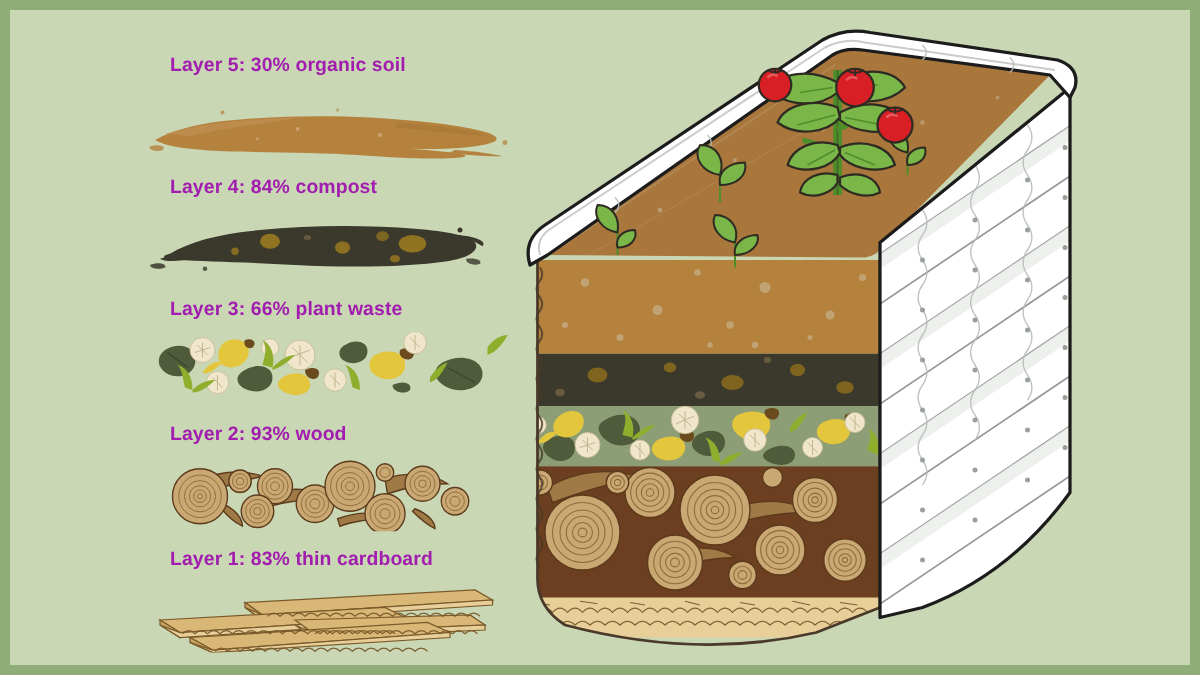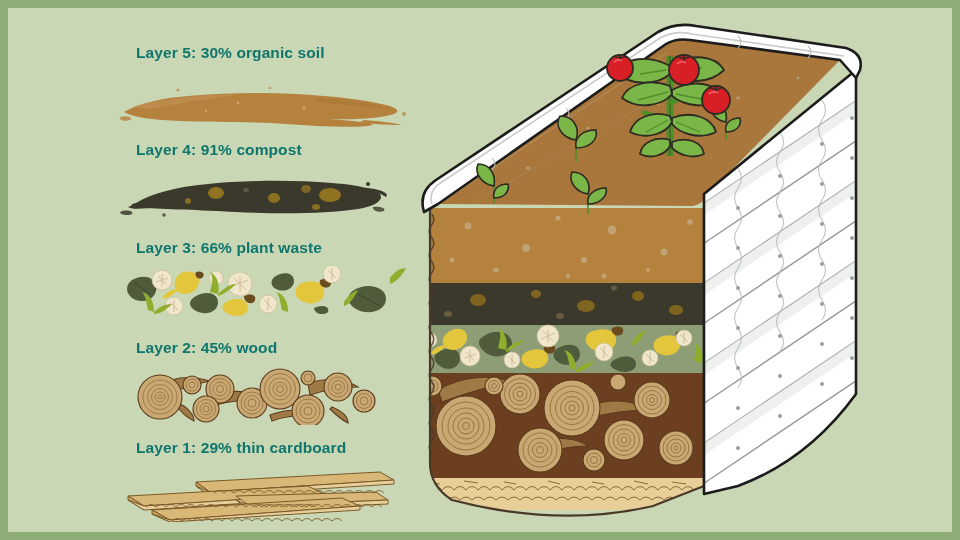--- a/index.html
+++ b/index.html
@@ -12,21 +12,21 @@
     position:relative;width:960px;height:540px;
     background:#c9d7b4;
     border:8px solid #8fae77;
     box-sizing:border-box;
   }
   
   .legend{position:absolute;left:0;top:0;width:430px;height:100%;}
   .legend-row{position:absolute;left:0;width:430px;}
   .legend-label{
     position:absolute;left:128px;
-    font-size:15.5px;font-weight:bold;color:#0f766e;
+    font-size:15.5px;font-weight:bold;color:#a21caf;
     letter-spacing:.1px;white-space:nowrap;
   }
   .swatch{position:absolute;left:110px;width:290px;}
   
   .bed{position:absolute;left:400px;top:0;width:560px;height:540px;}
   svg{display:block;}
 </style>
 </head>
 <body>
 
@@ -51,21 +51,21 @@
             <circle cx="286" cy="38" r="2" fill="#b5823e" opacity=".7"></circle>
             <circle cx="120" cy="27" r="1.5" fill="#d8b285" opacity=".7"></circle>
             <circle cx="186" cy="32" r="1.8" fill="#d8b285" opacity=".6"></circle>
             <circle cx="88" cy="35" r="1.2" fill="#d8b285" opacity=".6"></circle>
           </g>
         </svg>
       </div>
     </div>
 
     <div class="legend-row">
-      <div class="legend-label" style="top:133px">Layer 4:  91% compost</div>
+      <div class="legend-label" style="top:133px">Layer 4:  84% compost</div>
       <div class="swatch" style="top:163px;height:50px">
         <svg width="290" height="50" viewBox="0 0 290 50">
           <g>
             <path d="M18 32 C34 22 58 16 90 13 C130 9 176 9 214 12 C240 14 258 18 262 23
                      C266 29 258 35 240 38 C206 43 160 43 118 41 C82 39 46 38 24 37
                      C12 36 10 34 18 32 Z" fill="#3b382c"></path>
             <path d="M10 36 C18 33 30 33 40 35 C28 38 14 39 10 36 Z" fill="#3b382c"></path>
             <path d="M248 17 C262 18 272 22 268 26 C262 22 254 19 246 18 Z" fill="#3b382c"></path>
             <path d="M2 41 C8 38 16 40 14 43 C10 45 2 44 2 41 Z" fill="#3b382c" opacity=".85"></path>
             <path d="M255 36 C262 35 268 37 266 40 C262 42 254 40 255 36 Z" fill="#3b382c" opacity=".8"></path>
@@ -135,21 +135,21 @@
               <path d="M226 36 C230 30 234 26 240 24 C236 32 232 38 226 40 Z"></path>
               <path d="M272 12 C276 6 282 2 288 2 C284 10 278 16 272 18 Z"></path>
             </g>
             <path d="M196 42 C204 38 212 40 210 46 C206 50 196 48 196 42 Z" fill="#4f5b3a"></path>
           </g>
         </svg>
       </div>
     </div>
 
     <div class="legend-row">
-      <div class="legend-label" style="top:331px">Layer 2:  45% wood</div>
+      <div class="legend-label" style="top:331px">Layer 2:  93% wood</div>
       <div class="swatch" style="top:355px;height:62px">
         <svg width="290" height="62" viewBox="0 0 290 62">
           <defs>
             <g id="ring-sm">
               <circle r="1" fill="none"></circle>
             </g>
           </defs>
           <g stroke="#5b3b1c" stroke-width="1.1" fill="#c9a873">
 
             <path d="M36 24 C54 14 74 12 92 18 C74 22 56 28 40 34 Z" fill="#a07a46"></path>
@@ -199,21 +199,21 @@
               <circle cx="220" cy="24" r="6.5"></circle>
               <circle cx="220" cy="24" r="3"></circle>
             <circle cx="246" cy="38" r="7.5"></circle>
               <circle cx="246" cy="38" r="4"></circle>
           </g>
         </svg>
       </div>
     </div>
 
     <div class="legend-row">
-      <div class="legend-label" style="top:431px">Layer 1:  29% thin cardboard</div>
+      <div class="legend-label" style="top:431px">Layer 1:  83% thin cardboard</div>
       <div class="swatch" style="top:458px;height:56px">
         <svg width="290" height="56" viewBox="0 0 290 56">
           <g stroke="#7a5a2a" stroke-width="1">
 
             <path d="M78 16 L262 6 L276 14 L92 26 Z" fill="#d9b877"></path>
             <path d="M78 16 L92 26 L92 30 L78 20 Z" fill="#c9a35e"></path>
             <path d="M78 20 L92 30 L276 18 L276 14 L92 26 Z" fill="#e8cf9a"></path>
 
             <path d="M10 30 L190 20 L206 28 L26 40 Z" fill="#d9b877"></path>
             <path d="M10 30 L26 40 L26 44 L10 34 Z" fill="#c9a35e"></path>

